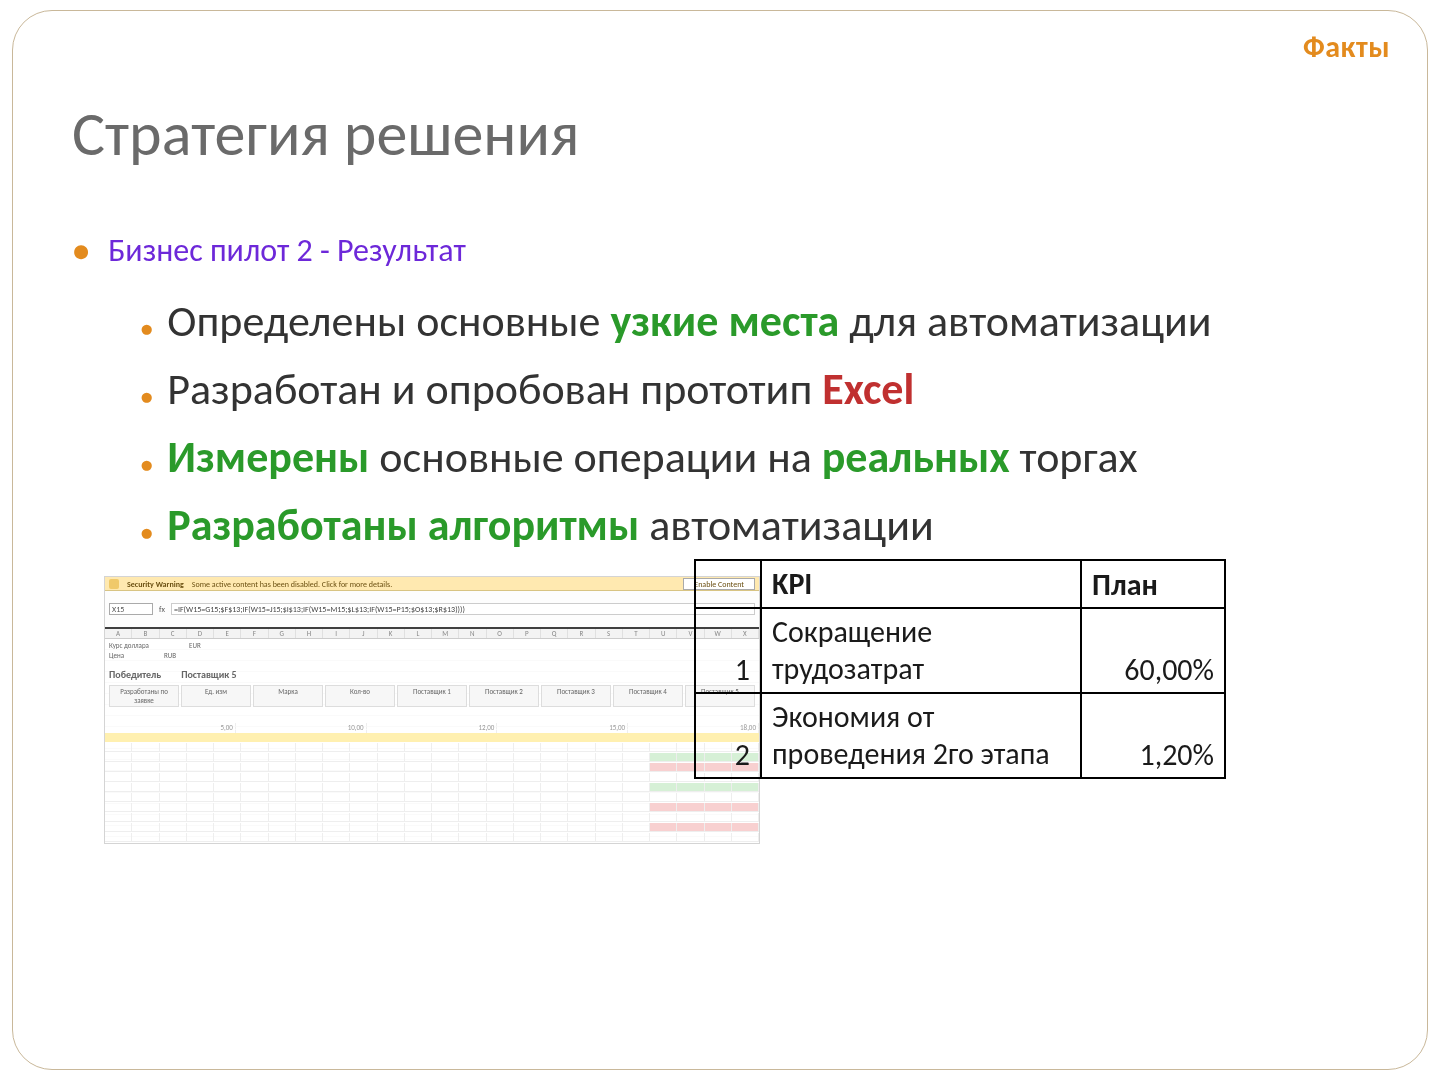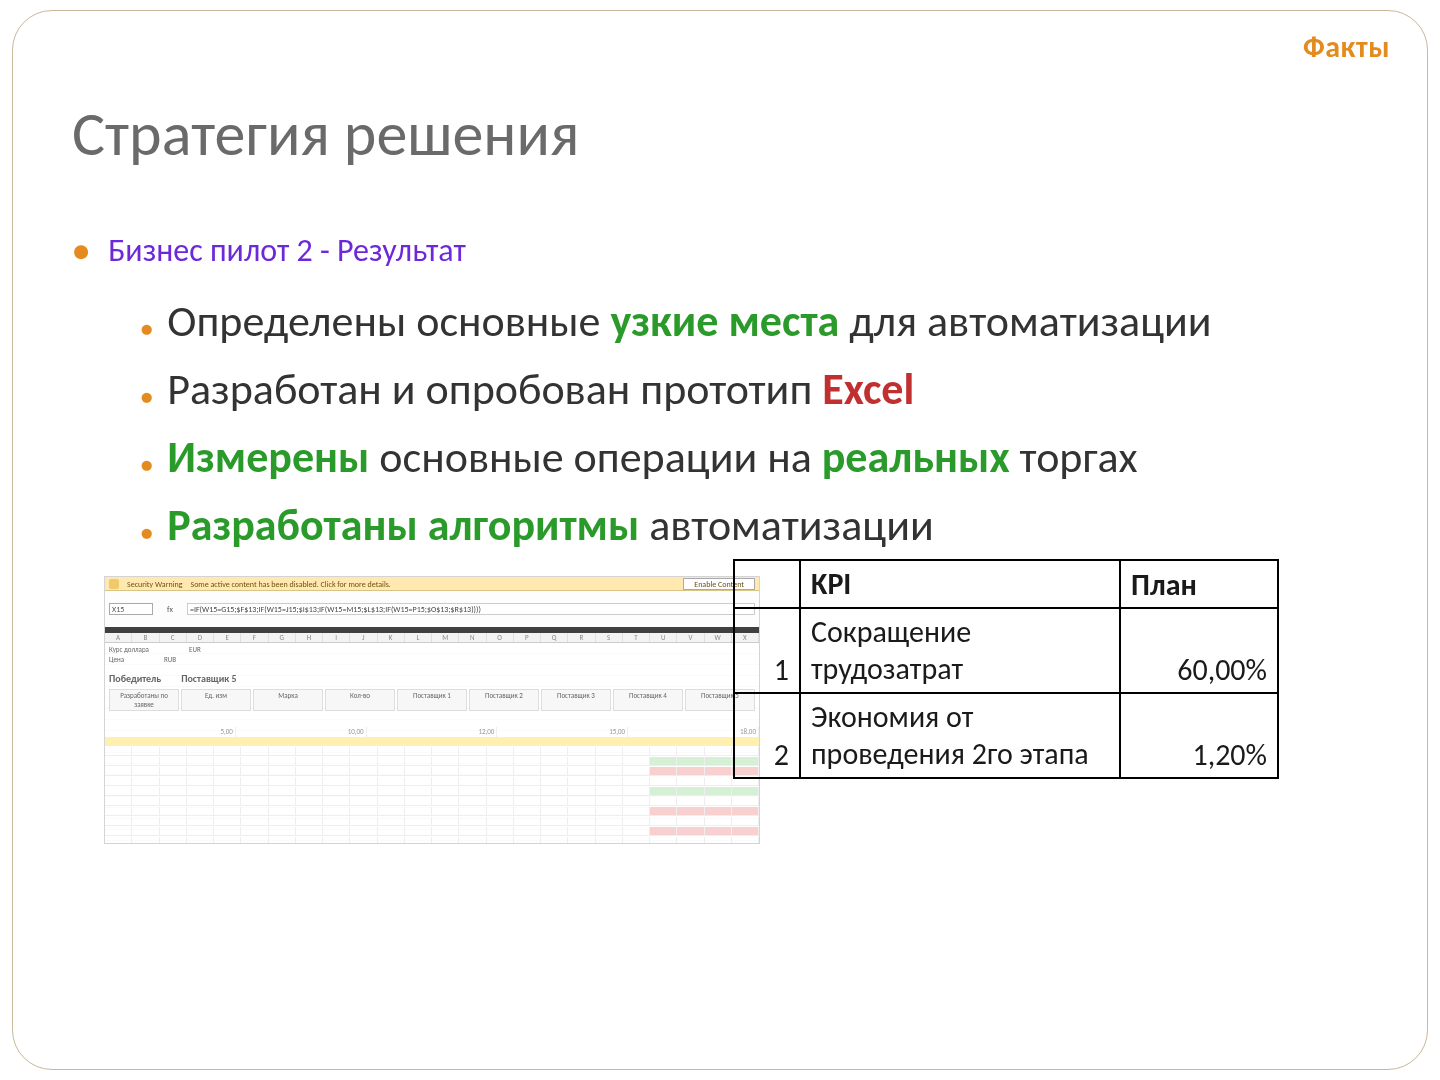--- a/index.html
+++ b/index.html
@@ -74,26 +74,26 @@
     .excel .warn {
       background: #ffe9b0;
       border-bottom: 1px solid #d8c483;
       padding: 2px 4px;
       display: flex;
       align-items: center;
       gap: 8px;
       height: 14px;
     }
     .excel .warn .icon { width: 10px; height: 10px; background: #f0c96a; border-radius: 2px; }
-    .excel .warn b { font-weight: 400; color: #6b5012; font-size: 8px; }
+    .excel .warn b { font-weight: 700; color: #6b5012; font-size: 8px; }
     .excel .warn span { color: #6b5012; font-size: 8px; }
     .excel .warn .btn { margin-left: auto; background: #fff; border: 1px solid #aaa; padding: 0 10px; font-size: 8px; }
     .excel .fx {
-      display: flex; align-items: center; gap: 14px;
-      border-bottom: 6px solid #404040; padding: 18px 4px; height: 14px;
+      display: flex; align-items: center; gap: 6px;
+      border-bottom: 2px solid #404040; padding: 18px 4px; height: 14px;
     }
     .excel .fx .cell { width: 44px; border: 1px solid #aaa; background: #fff; padding: 0 2px; font-size: 8px;}
     .excel .fx .formula { flex: 1; border: 1px solid #ccc; background: #fff; padding: 0 2px; font-size: 8px; color: #444; white-space: nowrap; overflow: hidden;}
     .excel .cols { display: flex; border-bottom: 1px solid #ccc; }
     .excel .cols div { flex: 1; text-align: center; border-right: 1px solid #e0e0e0; background: #f3f3f3; font-size: 7px; color: #888;}
     .excel .body { position: relative; height: 224px; background: repeating-linear-gradient(#fff, #fff 10px, #fafafa 10px, #fafafa 11px); }
     .excel .toprows { padding: 2px 4px; font-size: 7px; color: #666; }
     .excel .toprows .row { display: flex; gap: 40px; margin-bottom: 1px; }
     .excel .headerbar { margin-top: 4px; display: flex; gap: 2px; }
     .excel .headerbar .seg { flex: 1; background: #f7f7f7; border: 1px solid #ddd; text-align: center; font-size: 7px; padding: 1px 0;}
@@ -101,36 +101,36 @@
     .excel .thinrows .tr { height: 9px; margin-bottom: 1px; display: flex; }
     .excel .thinrows .tr .c { flex: 1; border-right: 1px solid #eee; border-bottom: 1px solid #eee; }
     .excel .thinrows .hl { background: #fff0b0; width: 100%; height: 9px; margin-bottom: 1px; }
     .excel .thinrows .pink { background: #f8d0d0; }
     .excel .thinrows .grn { background: #d6f0d6; }
     .excel .ruler { position: absolute; left: 0; right: 0; top: 84px; height: 10px; display: flex; font-size: 7px; color: #999; justify-content: space-between;}
     .excel .ruler div { flex: 1; text-align: right; padding-right: 2px; border-right: 1px dashed #eee;}
 
     .kpi {
       position: absolute;
-      left: 733px;
+      left: 694px;
       top: 559px;
       border-collapse: collapse;
       font-size: 30px;
       color: #1a1a1a;
     }
     .kpi th, .kpi td {
       border: 2px solid #000;
       padding: 4px 10px;
       vertical-align: bottom;
     }
     .kpi th { font-weight: 700; text-align: left; }
     .kpi .num { text-align: right; vertical-align: bottom; }
     .kpi .idx { text-align: right; vertical-align: bottom; width: 66px; }
     .kpi .desc { width: 320px; line-height: 1.25; }
-    .kpi .val { width: 158px; }
+    .kpi .val { width: 144px; }
   </style>
 </head>
 <body>
 
 <div class="frame"></div>
 
 <div class="badge">Факты</div>
 
 <h1 class="title">Стратегия решения</h1>
 

